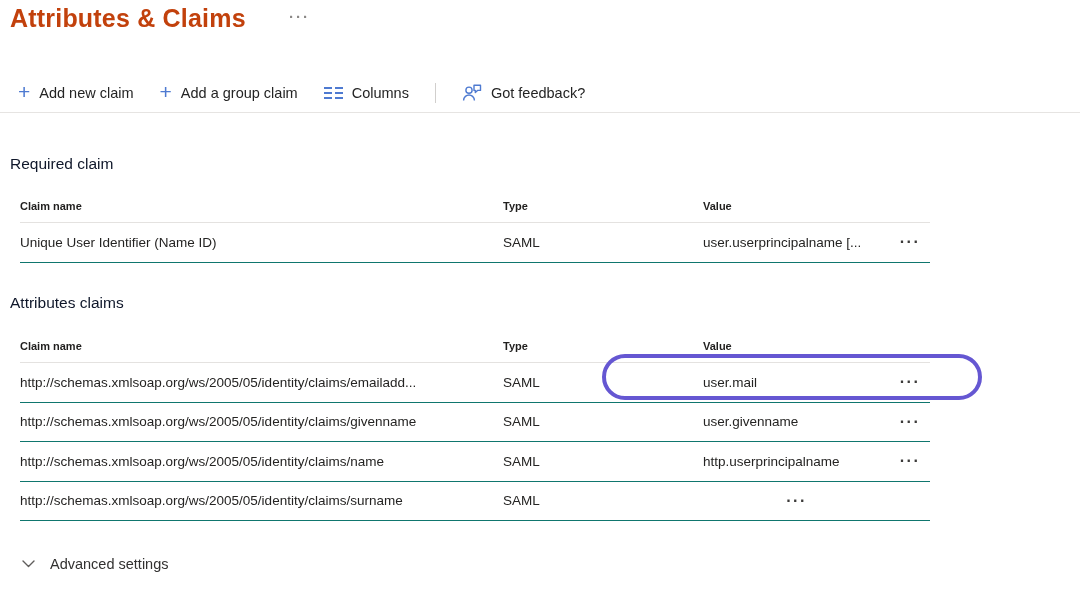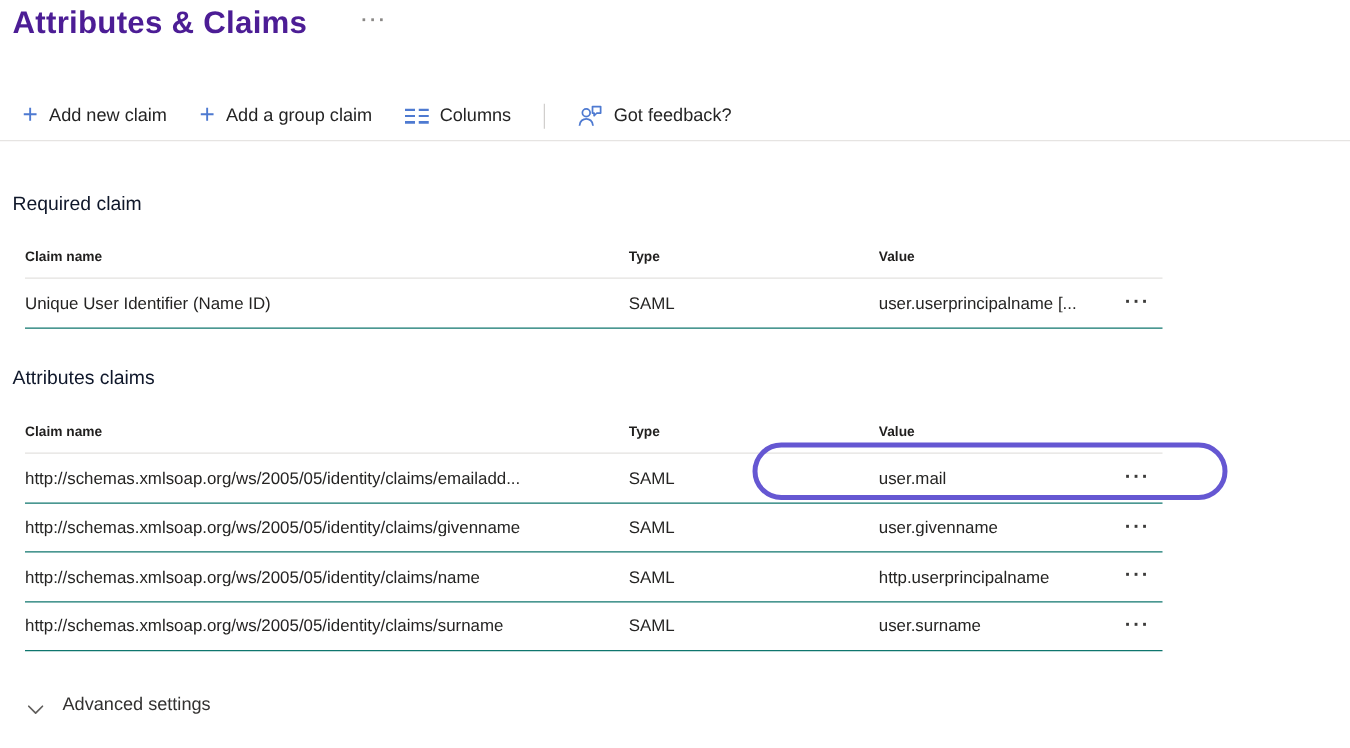--- a/index.html
+++ b/index.html
@@ -2,21 +2,21 @@
 <html><head>
 <meta charset="utf-8">
 <style>
   * { margin:0; padding:0; box-sizing:border-box; }
   html,body { width:1080px; height:598px; background:#ffffff; overflow:hidden; }
   body { font-family:"Liberation Sans","DejaVu Sans",sans-serif; color:#252423; position:relative; }
 
   .page { position:relative; width:1080px; height:598px; }
 
   
-  .page-title { position:absolute; left:10px; top:4px; font-size:25px; font-weight:700; color:#4c1d95; letter-spacing:0.2px; }
+  .page-title { position:absolute; left:10px; top:4px; font-size:25px; font-weight:700; color:#c2410c; letter-spacing:0.2px; }
   .title-menu { position:absolute; left:289px; top:8px; font-size:15px; font-weight:700; color:#8a8886; letter-spacing:2px; cursor:pointer; }
 
   
   .toolbar { position:absolute; left:18px; top:76px; height:34px; display:flex; align-items:center; gap:26px; }
   .tb-btn { display:flex; align-items:center; gap:9px; font-size:14.5px; color:#242424; cursor:pointer; white-space:nowrap; }
   .plus { color:#4e7ad1; font-size:21px; font-weight:400; line-height:16px; position:relative; top:-1px; }
   .columns-ic { display:flex; gap:3px; }
   .columns-ic i { display:block; width:8px; height:12px;
      background:linear-gradient(to bottom,#4e7ad1 0 2px,transparent 2px 5px,#4e7ad1 5px 7px,transparent 7px 10px,#4e7ad1 10px 12px); }
   .tb-sep { width:1px; height:20px; background:#d1cfcd; }
@@ -38,21 +38,21 @@
   .thead { height:33px; border-bottom:1px solid #e4e2e0; font-size:11px; font-weight:700; color:#201f1e; }
   .row { height:39.5px; border-bottom:1px solid #0f766e; font-size:13.5px; color:#252423; cursor:pointer; }
   .cell { white-space:nowrap; overflow:hidden; }
   .menu-dots { justify-self:center; font-size:16px; font-weight:700; color:#3b3a39; letter-spacing:1.5px; cursor:pointer; line-height:10px; }
 
   
   .highlight-oval { position:absolute; left:602px; top:354px; width:380px; height:46px;
      border:4px solid #6557d2; border-radius:24px; pointer-events:none; }
 
   
-  .advanced { position:absolute; left:22px; top:556px; display:flex; align-items:flex-end; gap:15px; cursor:pointer; }
+  .advanced { position:absolute; left:22px; top:556px; display:flex; align-items:center; gap:15px; cursor:pointer; }
   .advanced .label { font-size:14.5px; color:#323130; }
 </style>
 </head>
 <body>
 
 <div class="page">
 
   <h1 class="page-title">Attributes &amp; Claims</h1>
   <span class="title-menu">···</span>
 
@@ -125,21 +125,20 @@
     </div>
     <div class="grid row">
       <div class="cell">http://schemas.xmlsoap.org/ws/2005/05/identity/claims/name</div>
       <div class="cell">SAML</div>
       <div class="cell">http.userprincipalname</div>
       <div class="menu-dots">···</div>
     </div>
     <div class="grid row">
       <div class="cell">http://schemas.xmlsoap.org/ws/2005/05/identity/claims/surname</div>
       <div class="cell">SAML</div>
-      <div class="cell">user.surname</div>
       <div class="menu-dots">···</div>
     </div>
   </div>
 
   <div class="highlight-oval" style="border-color: rgb(101, 87, 210);"></div>
 
   <div class="advanced">
     <svg width="13" height="8" viewBox="0 0 13 8" fill="none" stroke="#605e5c" stroke-width="1.4" stroke-linecap="round" stroke-linejoin="round">
       <polyline points="1,1 6.5,6.5 12,1"></polyline>
     </svg>

